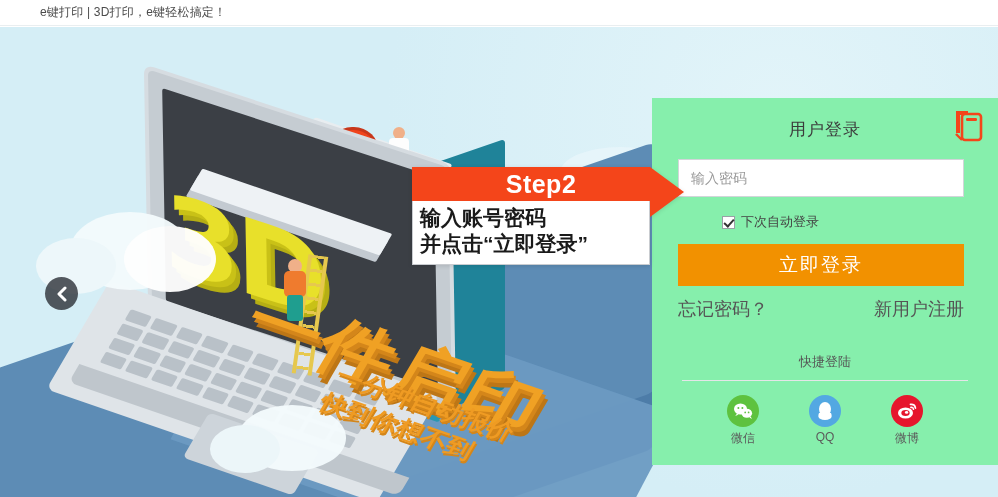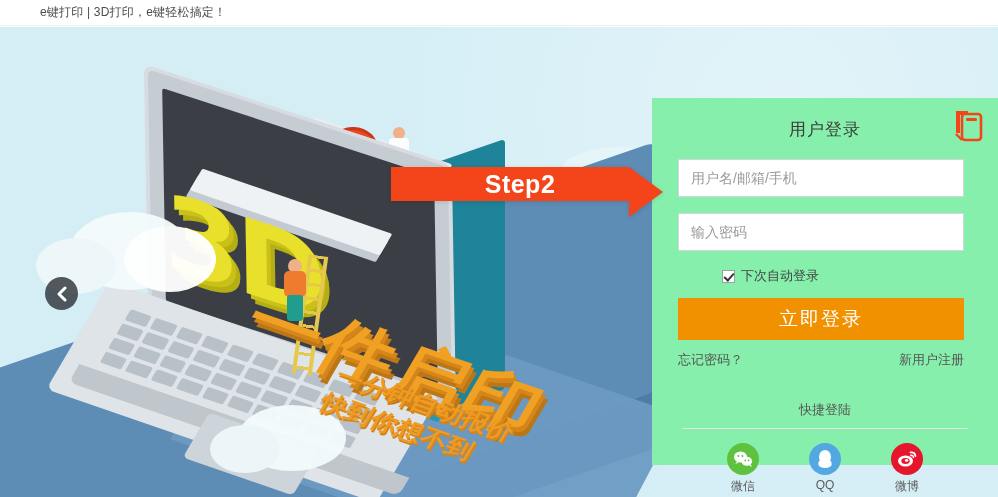--- a/index.html
+++ b/index.html
@@ -283,21 +283,21 @@
     border-radius: 50%;
     background: rgba(40,44,50,0.78);
     display: flex; align-items: center; justify-content: center;
     cursor: pointer;
   }
   .carousel-prev svg { display: block; }
 
   
   .callout {
     position: absolute;
-    left: 391px; top: 167px;
+    left: 412px; top: 167px;
     width: 238px;
     z-index: 40;
     filter: drop-shadow(0 1px 2px rgba(0,0,0,0.12));
   }
   .callout-head {
     position: relative;
     height: 34px;
     background: #f4451a;
     display: flex; align-items: center; justify-content: center;
   }
@@ -399,21 +399,21 @@
     letter-spacing: 2px;
     cursor: pointer;
     display: block;
     font-family: Liberation Serif, serif;
   }
   .links-row {
     display: flex; justify-content: space-between;
     width: 286px;
     margin-top: 11px;
   }
-  .link { font-size: 13px; color: #555; text-decoration: none; cursor: pointer; }
+  .link { font-size: 18px; color: #555; text-decoration: none; cursor: pointer; }
 
   .quick-login-title {
     text-align: center;
     font-size: 13px;
     color: #555;
     margin-top: 32px;
   }
   .divider {
     width: 286px; height: 1px;
     background: #e4e6e8;
@@ -565,37 +565,40 @@
         <polyline points="9,2 3,8 9,14" fill="none" stroke="#ffffff" stroke-width="3" stroke-linecap="round" stroke-linejoin="round"></polyline>
       </svg>
     </div>
   </div>
 
   <div class="callout">
     <div class="callout-head">
       <span class="label">Step2</span>
       <span class="callout-arrow"></span>
     </div>
+    <div class="callout-body">
+      <div class="callout-line">输入账号密码</div>
+      <div class="callout-line">并点击“立即登录”</div>
+    </div>
   </div>
 
   <div class="login-panel">
 
     <div class="qr-icon">
       <svg width="34" height="36" viewBox="0 0 34 36">
         <path d="M4 3 h12 v4 h-8 v18 h-4 z" fill="#f4451a"></path>
         <rect x="10" y="6" width="19" height="26" rx="3" fill="none" stroke="#f4451a" stroke-width="2.6"></rect>
         <rect x="14" y="10" width="11" height="3" rx="1.2" fill="#f4451a"></rect>
         <path d="M4 26 l6 6" stroke="#f4451a" stroke-width="2.4" fill="none"></path>
       </svg>
     </div>
 
     <div class="login-title">用户登录</div>
 
     <div class="login-form">
-      <input class="login-input" type="text" placeholder="用户名/邮箱/手机" style="">
       <input class="login-input" type="password" placeholder="输入密码" style="">
 
       <div class="row-remember">
         <span class="checkbox"></span>
         <span class="remember-label">下次自动登录</span>
       </div>
 
       <button class="login-button">立即登录</button>
 
       <div class="links-row">

